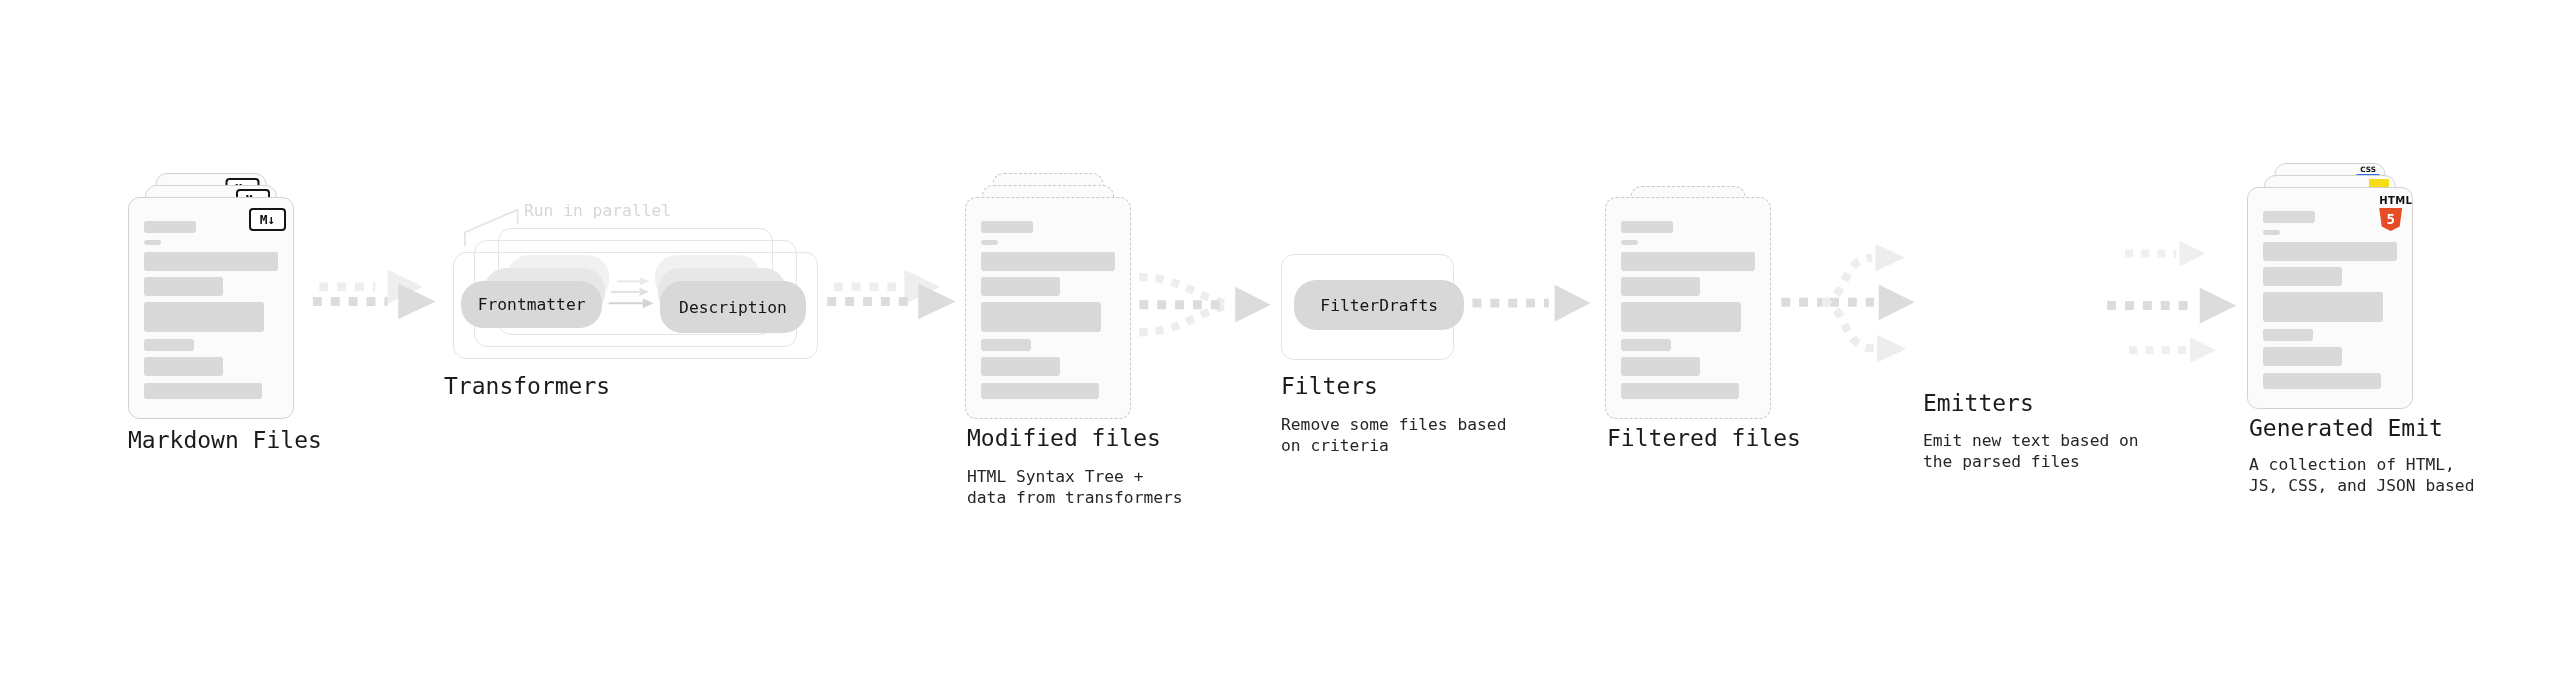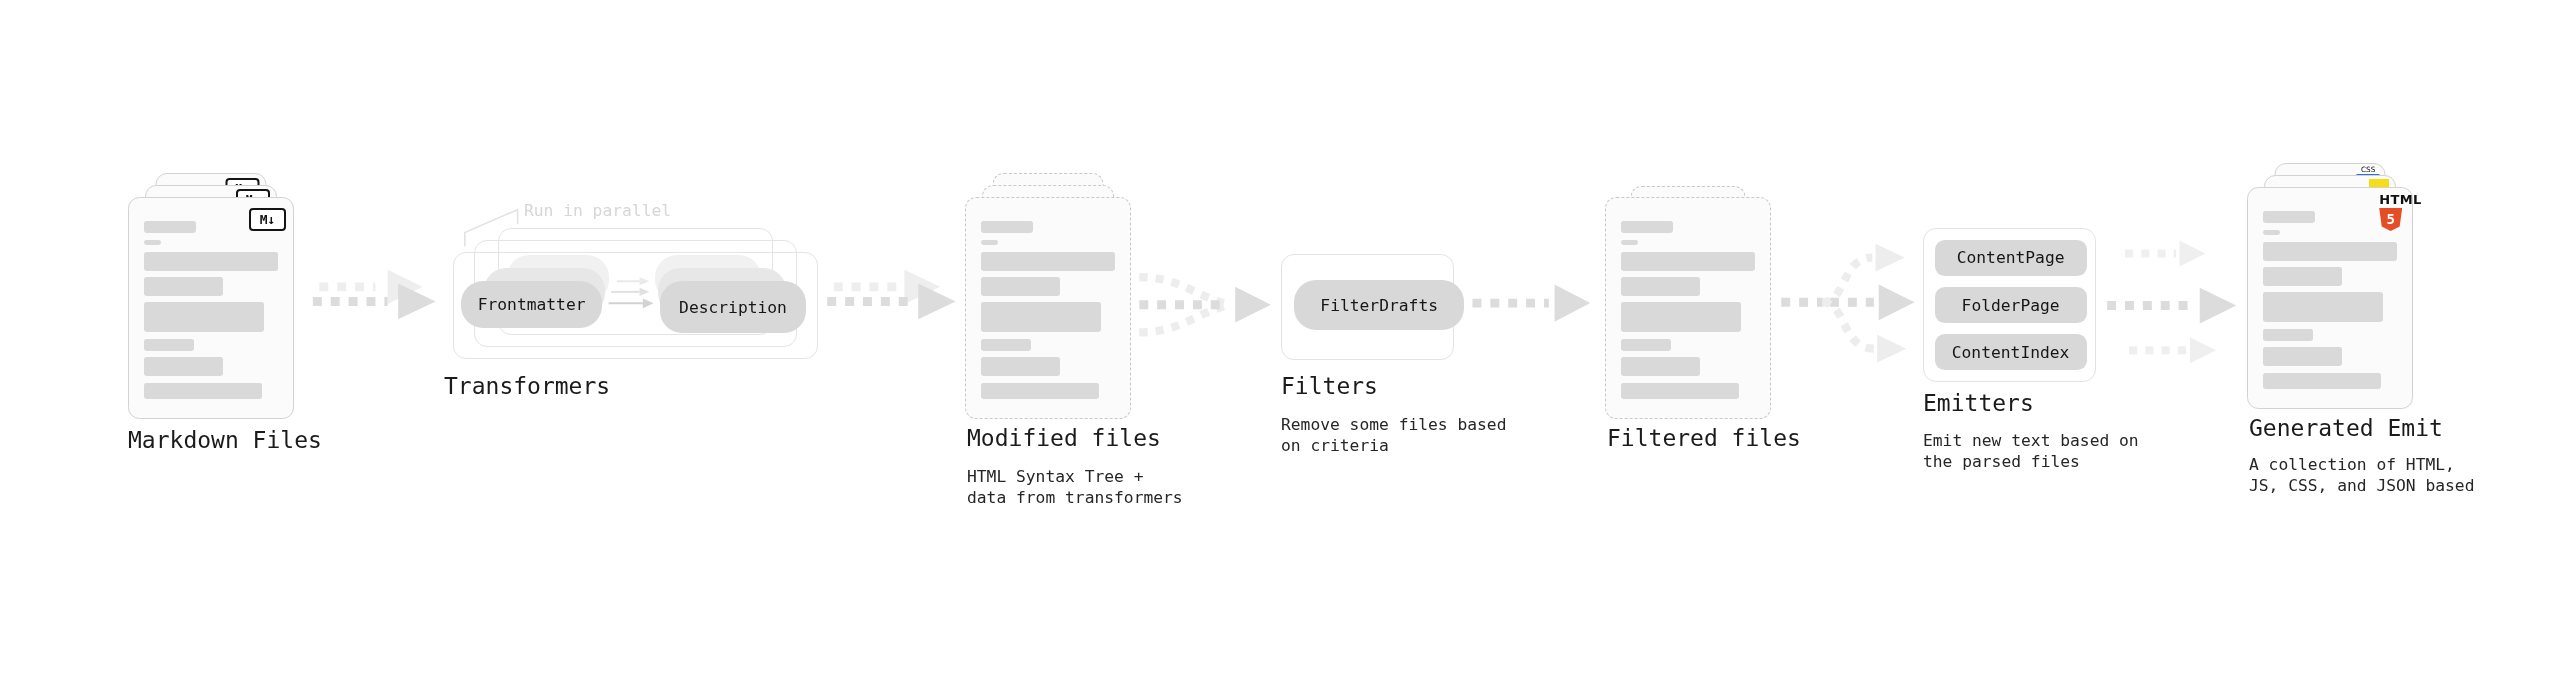--- a/index.html
+++ b/index.html
@@ -19,24 +19,24 @@
   .b4{width:55%;height:18.7px}.b5{width:84%;height:30px}.b6{width:35%;height:12.2px}
   .b7{width:55%;height:18.7px}.b8{width:83%;height:16.3px}
 
   
   .md-badge{position:absolute;top:9.8px;right:7.3px;width:32.5px;height:19.5px;display:flex;align-items:center;justify-content:center;
             background:#fff;border:2px solid #141414;border-radius:4.1px;font-weight:bold;font-size:13px;color:#141414}
   .md-badge.small{top:3.3px;right:6.5px;width:30px;height:18px;font-size:11.4px}
 
   
   .js-badge{position:absolute;top:3.3px;right:6.5px;width:19.5px;height:14.6px;background:#f5de19}
-  .css-badge{position:absolute;top:1.6px;right:4.9px;width:23px;text-align:center;font-size:7.3px;line-height:8.1px;font-weight:normal;
+  .css-badge{position:absolute;top:1.6px;right:4.9px;width:23px;text-align:center;font-size:7.3px;line-height:8.1px;font-weight:bold;
              color:#101010;font-family:"DejaVu Sans","Liberation Sans",sans-serif;border-bottom:2.4px solid #2b6fee}
   .html5{position:absolute;top:4.1px;right:9.8px;width:23px;text-align:center}
-  .html5 .word{font-size:13px;line-height:7.3px;font-weight:bold;letter-spacing:0.4px;color:#101010;
+  .html5 .word{font-size:10px;line-height:7.3px;font-weight:bold;letter-spacing:0.4px;color:#101010;
                font-family:"DejaVu Sans","Liberation Sans",sans-serif}
   .html5 .shield{width:23px;height:23px;margin-top:0.8px;background:#e44d26;color:#fff;font-weight:bold;font-size:14px;
                  display:flex;align-items:center;justify-content:center;
                  clip-path:polygon(0 0,100% 0,89% 81%,50% 100%,11% 81%)}
 
   
   .tf{position:absolute;left:453px;top:228px;width:365px;height:132px}
   .tf-frame{position:absolute;width:365px;height:107px;border:1.6px solid #e4e4e4;border-radius:13px;box-sizing:border-box}
   .f1{left:0;top:24.4px}.f2{left:21px;top:12.2px;width:323px}.f3{left:45px;top:0;width:275px}
   .op{position:absolute;display:flex;align-items:center;justify-content:center;background:#d8d8d8;border-radius:22px;
@@ -201,25 +201,20 @@
       <i class="bar b3"></i>
       <i class="bar b4"></i>
       <i class="bar b5"></i>
       <i class="bar b6"></i>
       <i class="bar b7"></i>
       <i class="bar b8"></i>
     </div>
   </div>
   <div class="stage-label" style="left:1607px;top:427px">Filtered files</div>
 
-  <div class="frame-box emt">
-    <div class="op em-box em1">ContentPage</div>
-    <div class="op em-box em2">FolderPage</div>
-    <div class="op em-box em3">ContentIndex</div>
-  </div>
   <div class="stage-label" style="left:1923px;top:392px">Emitters</div>
   <div class="stage-desc" style="left:1923px;top:430px">
     <div>Emit new text based on</div>
     <div>the parsed files</div>
   </div>
 
   <div class="doc-stack" style="left:2247px;top:187px">
     <div class="doc back2">
       <span class="css-badge">CSS</span>
     </div>

